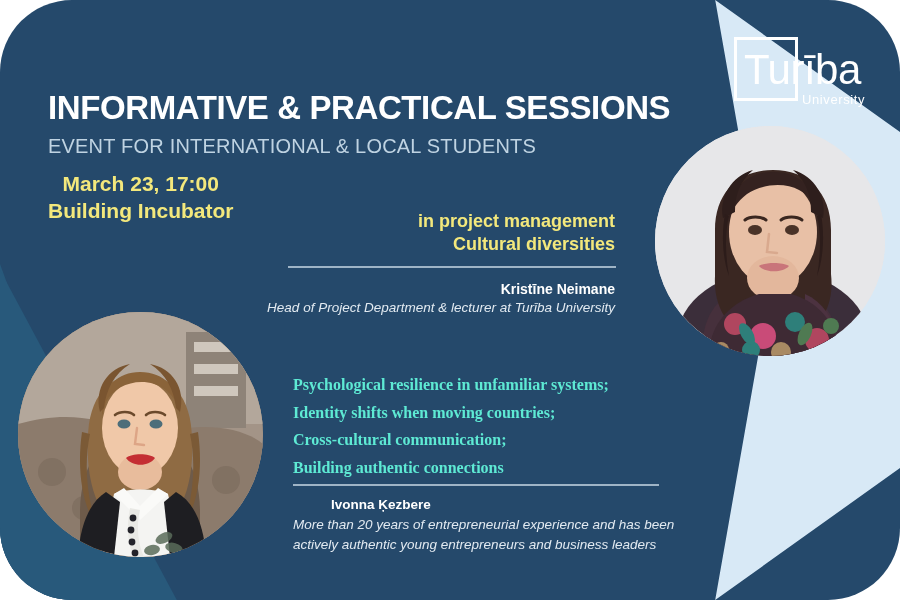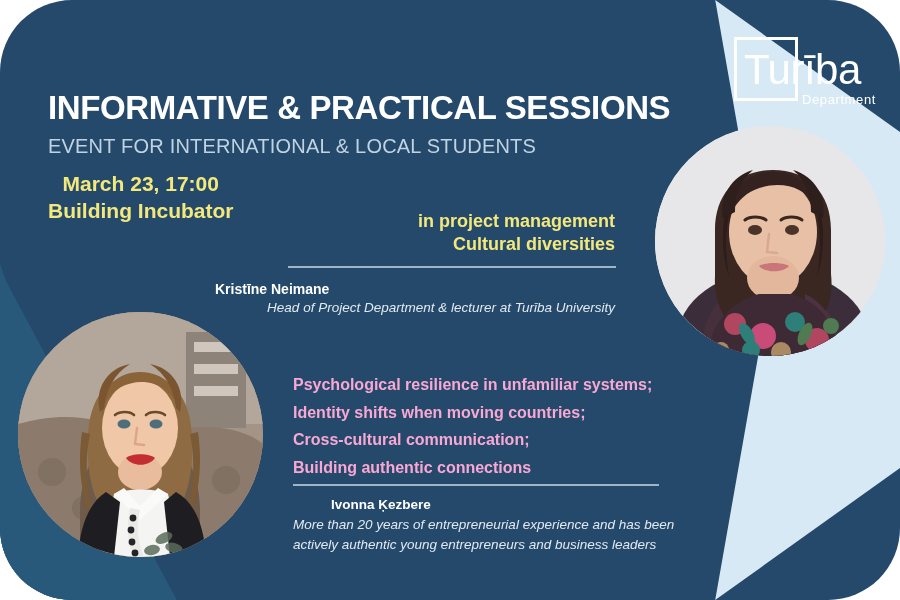--- a/index.html
+++ b/index.html
@@ -135,44 +135,45 @@
   .rule-one {
     position: absolute;
     left: 288px; top: 266px;
     width: 328px; height: 2px;
     background: #9FB4C6;
   }
   .name-one {
     position: absolute;
     left: 215px; top: 281px;
     width: 400px;
-    text-align: left;
+    text-align: right;
     color: #ffffff;
     font-size: 14px;
     font-weight: bold;
   }
   .bio-one {
     position: absolute;
     left: 175px; top: 300px;
     width: 440px;
     text-align: right;
     color: #E2EAF1;
     font-size: 13.5px;
     font-style: italic;
   }
 
   
   .topic-two {
     position: absolute;
     left: 293px; top: 371px;
-    color: #f9a8d4;
+    color: #5eead4;
     font-size: 16px;
     font-weight: bold;
     line-height: 1.72;
     white-space: nowrap;
+    font-family: Liberation Serif, serif;
   }
   .rule-two {
     position: absolute;
     left: 293px; top: 484px;
     width: 366px; height: 2px;
     background: #9FB4C6;
   }
   .name-two {
     position: absolute;
     left: 293px; top: 497px;
@@ -216,21 +217,21 @@
 
   <div class="bg-plate">
 
     <div class="wedge-pale"></div>
     <div class="wedge-left"></div>
     <div class="wedge-left2"></div>
 
     <div class="logo">
       <div class="logo-square"></div>
       <div class="logo-word">Turība</div>
-      <div class="logo-sub">Department</div>
+      <div class="logo-sub">University</div>
     </div>
 
     <div class="headline">INFORMATIVE &amp; PRACTICAL SESSIONS</div>
     <div class="subhead">EVENT FOR INTERNATIONAL &amp; LOCAL STUDENTS</div>
     <div class="event-when">
       <div>March 23, 17:00</div>
       <div>Building Incubator</div>
     </div>
 
     <div class="topic-one">

